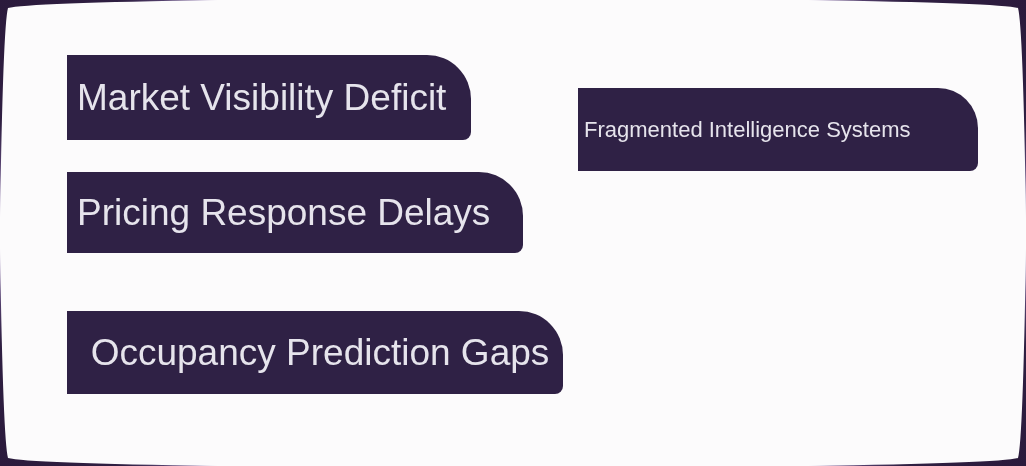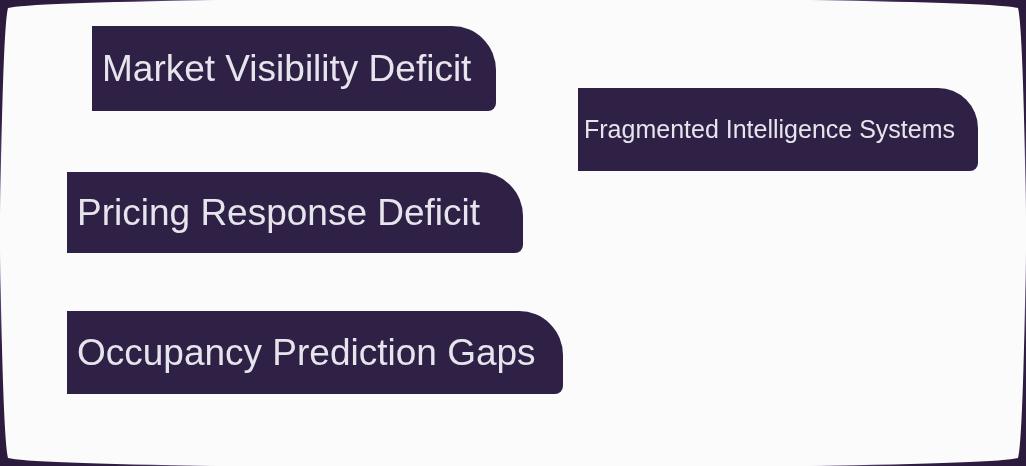--- a/index.html
+++ b/index.html
@@ -33,26 +33,26 @@
     z-index: 2;
     overflow: hidden;
   }
   .box-left {
     border-radius: 0 44px 8px 0;
     font-size: 37px;
     padding-left: 10px;
   }
   .box-right {
     border-radius: 0 40px 8px 0;
-    font-size: 25px;
+    font-size: 22px;
     padding-left: 6px;
   }
-  #box-1 { left: 67px;  top: 26px;  width: 394px; height: 85px; margin-left: 25px; }
+  #box-1 { left: 67px;  top: 55px;  width: 394px; height: 85px; }
   #box-2 { left: 67px;  top: 172px; width: 446px; height: 81px; }
-  #box-3 { left: 67px;  top: 311px; width: 486px; height: 83px; }
+  #box-3 { left: 67px;  top: 311px; width: 486px; height: 83px; justify-content: center; }
   #box-4 { left: 578px; top: 88px;  width: 394px; height: 83px; }
   #box-5 { left: 578px; top: 248px; width: 395px; height: 84px; }
   .box-label {
     display: inline-block;
   }
 </style>
 </head>
 <body>
 
 <div class="stage">
@@ -96,21 +96,21 @@
     <path d="M 808,0 L 1026,0 L 1026,218 Q 1023,26 1018,8 Q 1000,3 808,0 Z" fill="url(#gTR)"></path>
     <path d="M 0,248 L 0,466 L 218,466 Q 26,463 8,458 Q 3,440 0,248 Z" fill="url(#gBL)"></path>
     <path d="M 1026,248 L 1026,466 L 808,466 Q 1000,463 1018,458 Q 1023,440 1026,248 Z" fill="url(#gBR)"></path>
   </svg>
 
   <div id="box-1" class="problem-box box-left">
     <span class="box-label">Market Visibility Deficit</span>
   </div>
 
   <div id="box-2" class="problem-box box-left">
-    <span class="box-label">Pricing Response Deficit</span>
+    <span class="box-label">Pricing Response Delays</span>
   </div>
 
   <div id="box-3" class="problem-box box-left">
     <span class="box-label">Occupancy Prediction Gaps</span>
   </div>
 
   <div id="box-4" class="problem-box box-right">
     <span class="box-label">Fragmented Intelligence Systems</span>
   </div>
 

